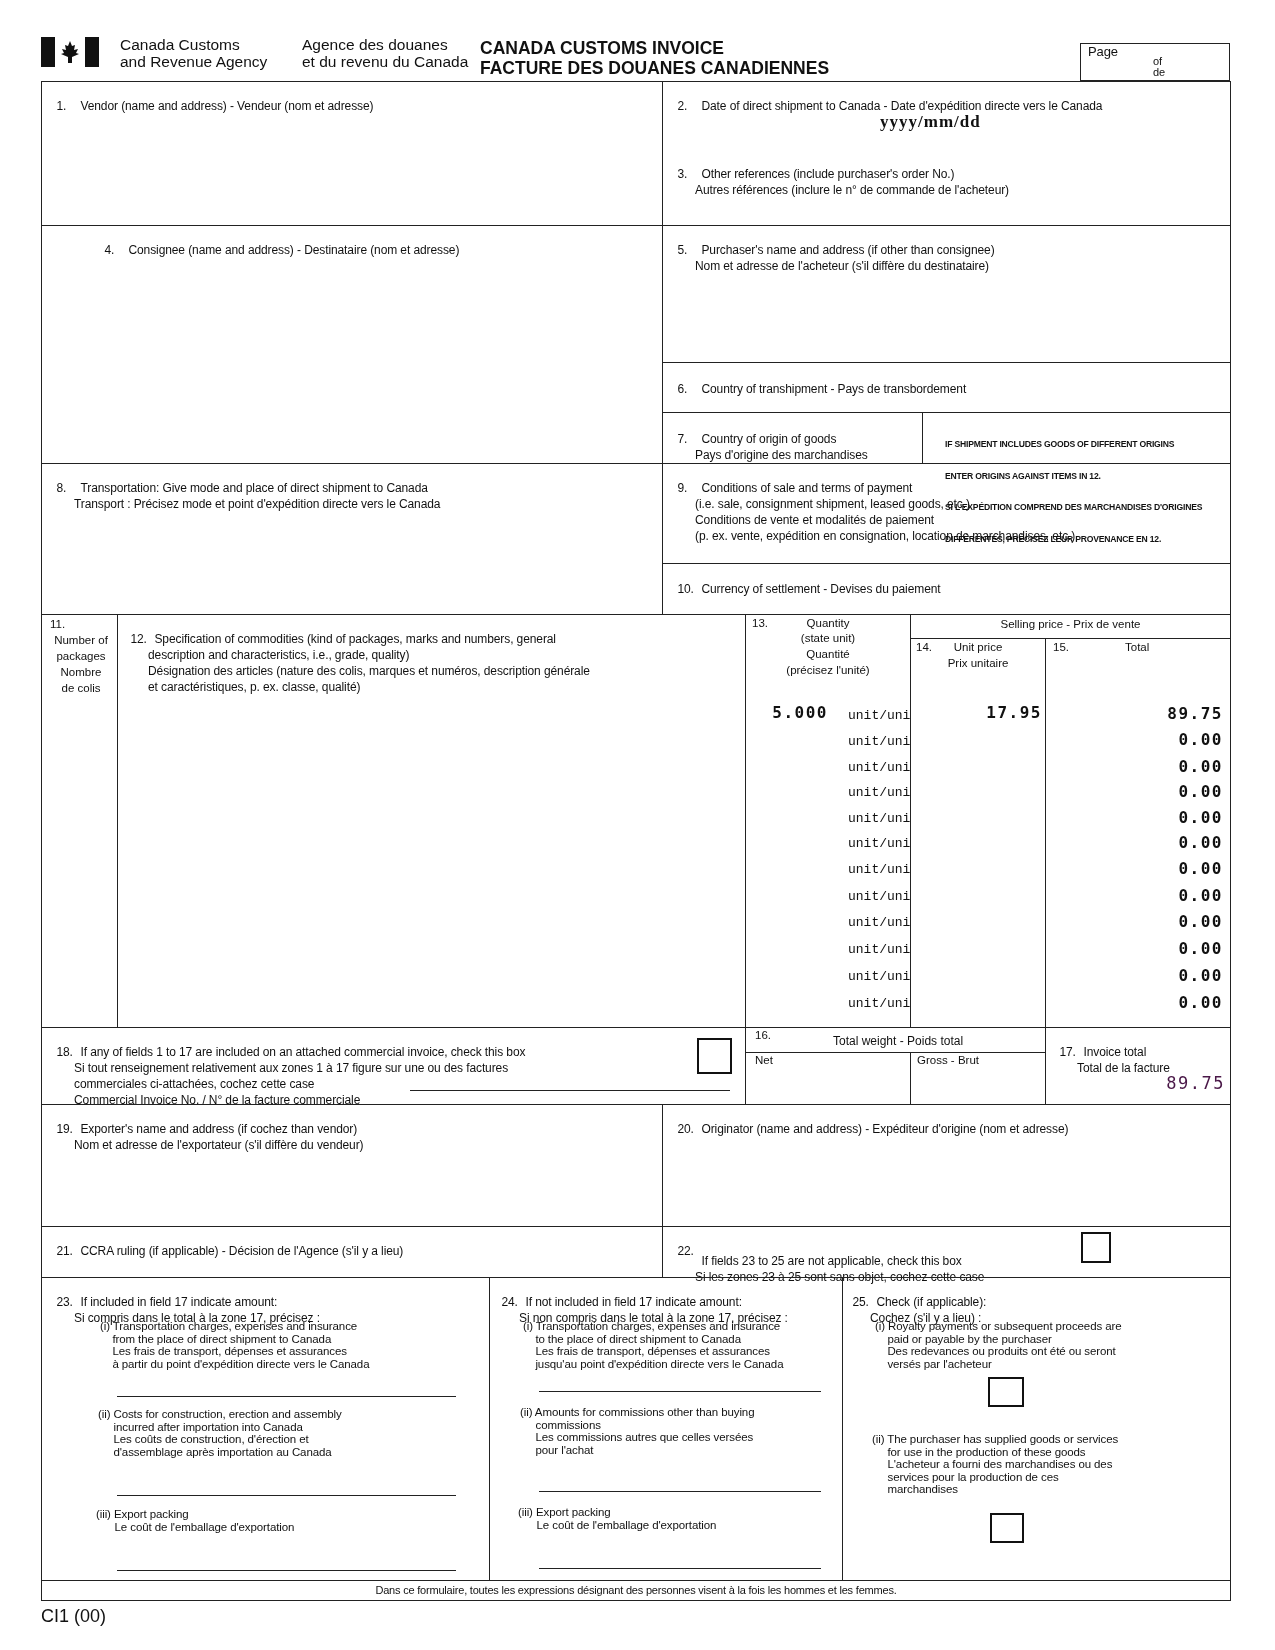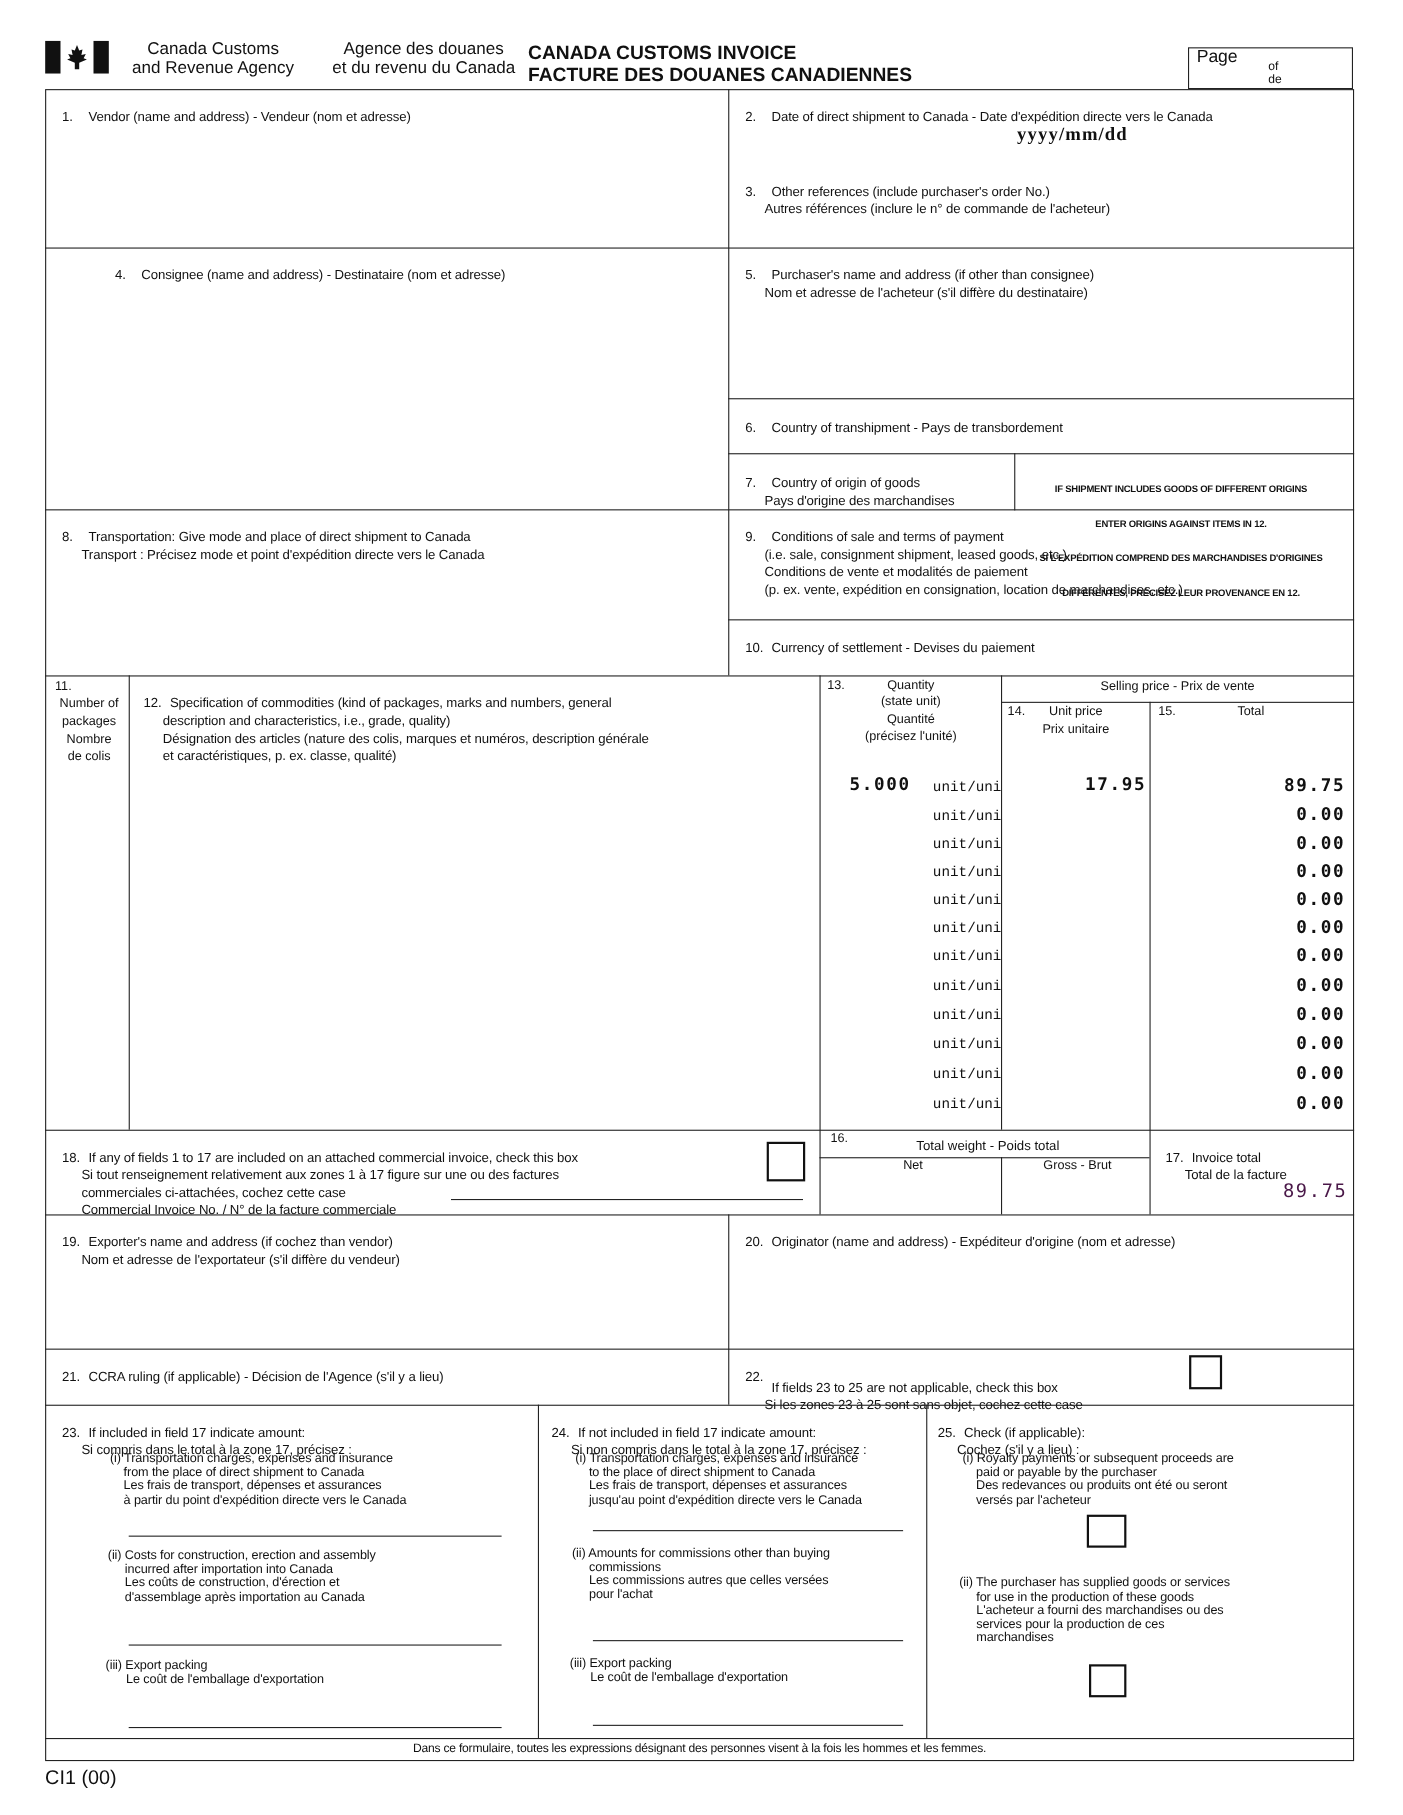--- a/index.html
+++ b/index.html
@@ -1,18 +1,18 @@
 <!DOCTYPE html>
 <html><head>
 <meta charset="utf-8">
 <style>
   html, body { margin:0; padding:0; background:#fff; }
   body { width:1275px; height:1650px; position:relative; overflow:hidden;
          font-family:"Liberation Sans", sans-serif; color:#111; }
-  .abs { position:absolute;text-align:center; }
+  .abs { position:absolute; }
   .box { position:absolute; border:1px solid #222; box-sizing:border-box; }
   .hl { position:absolute; height:0; border-top:1.5px solid #222; }
   .vl { position:absolute; width:0; border-left:1.5px solid #222; }
   .lbl { position:absolute; font-size:12px; line-height:16px; white-space:pre; letter-spacing:-0.1px; }
   .lbl .num { display:inline-block; width:24px; }
   .small { font-size:11.5px; line-height:12.5px; }
   .tiny { font-size:8.6px; line-height:10.5px; font-weight:bold; letter-spacing:-0.2px; white-space:pre; }
   .mono { font-family:"Liberation Mono", "DejaVu Sans Mono", monospace; }
   .unit { position:absolute; font-family:"Liberation Mono", monospace; font-size:13px; width:62px; overflow:hidden; white-space:nowrap; text-align:right; }
   .amt { position:absolute; font-family:"DejaVu Sans Mono", monospace; font-weight:bold; font-size:16px; letter-spacing:1.5px; text-align:right; }
@@ -35,21 +35,21 @@
 </div>
 <div class="abs" style="left:302px;top:36px;font-size:15.5px;line-height:17px;">
   <div>Agence des douanes</div>
   <div>et du revenu du Canada</div>
 </div>
 <div class="abs" style="left:480px;top:38px;width:430px;text-align:left;font-weight:bold;font-size:17.5px;line-height:20px;">
   <div>CANADA CUSTOMS INVOICE</div>
   <div>FACTURE DES DOUANES CANADIENNES</div>
 </div>
 <div class="box" style="left:1080px;top:43px;width:150px;height:38px;border-width:1.5px;">
-  <span class="lbl" style="left:7px;top:0px;font-size:16px;">Page</span>
+  <span class="lbl" style="left:7px;top:0px;font-size:13px;">Page</span>
   <span class="lbl" style="left:72px;top:12px;font-size:11px;line-height:11px;">of</span>
   <span class="lbl" style="left:72px;top:23px;font-size:11px;line-height:11px;">de</span>
 </div>
 
 <div class="box" style="left:41px;top:81px;width:1190px;height:1520px;border-width:1.5px;"></div>
 
 <div class="vl" style="left:662px;top:81px;height:533px;"></div>
 
 <div class="hl" style="left:41px;top:225px;width:1190px;"></div>
 <div class="hl" style="left:662px;top:362px;width:569px;"></div>

